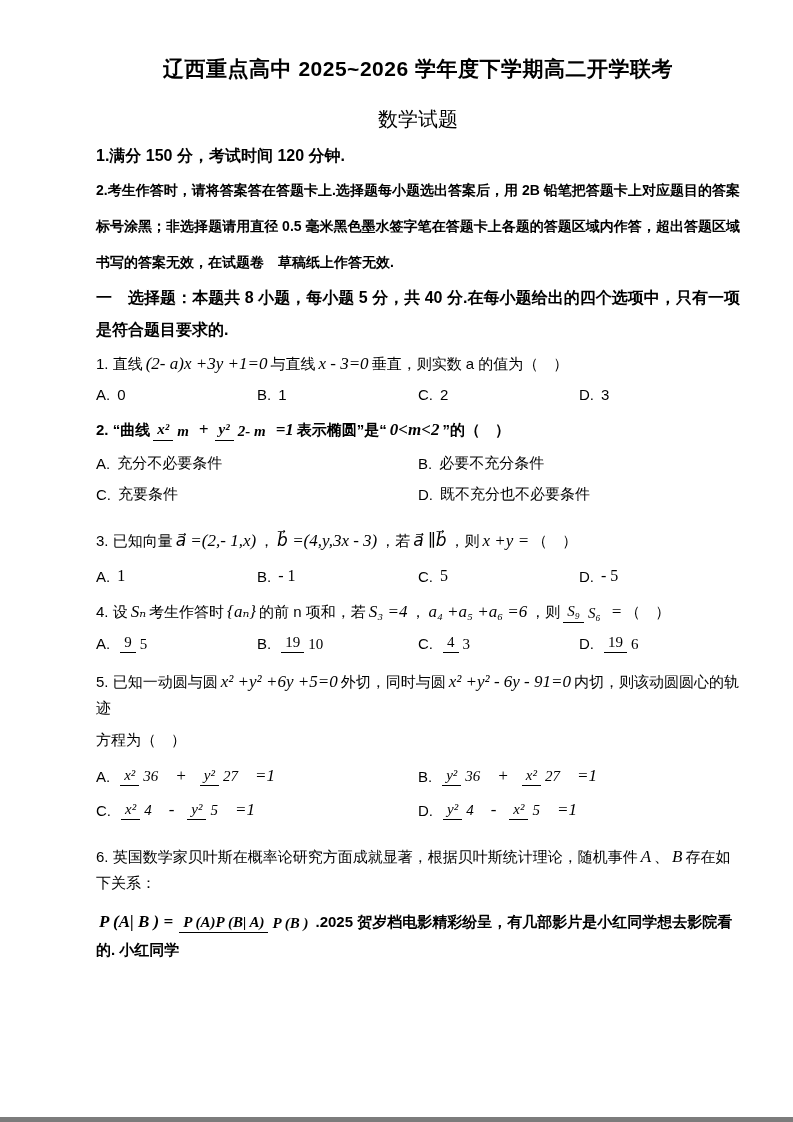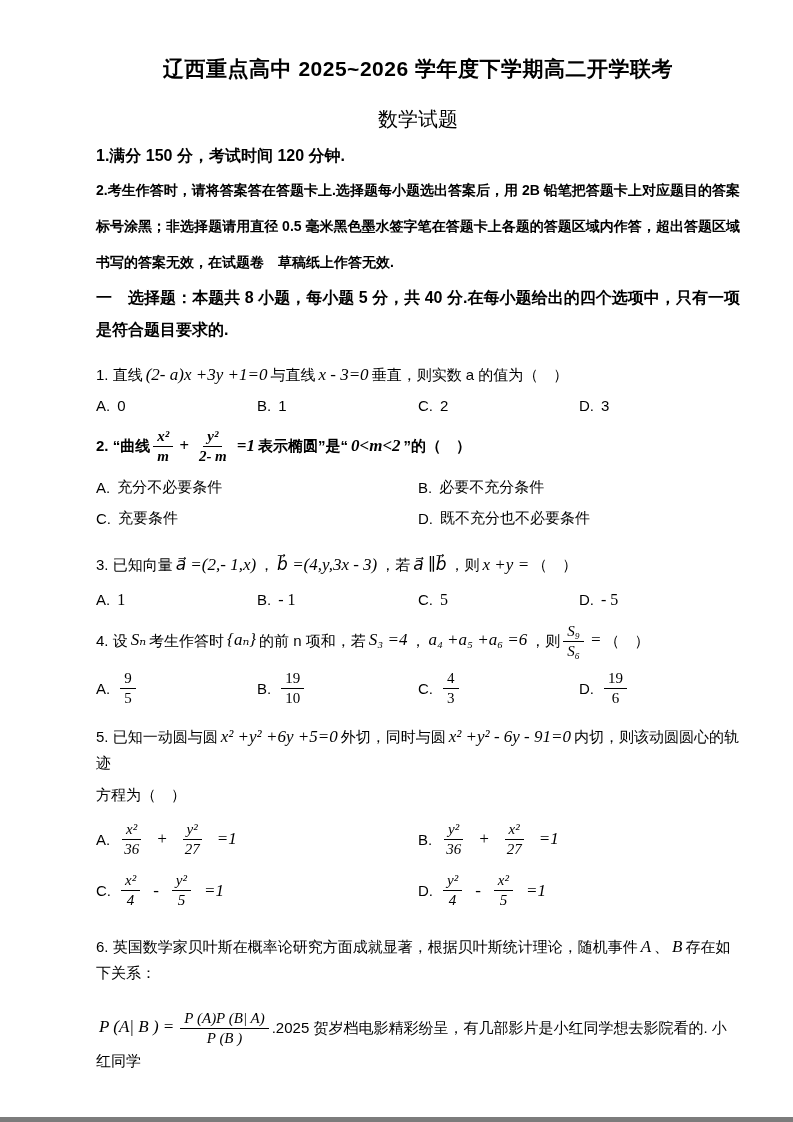--- a/index.html
+++ b/index.html
@@ -29,29 +29,29 @@
     font-size: 16px; font-weight: bold; margin-top: 12px; line-height: 22px;
   }
   .notice-item2 {
     font-size: 14px; font-weight: bold; margin-top: 5px; line-height: 36px;
     text-align: justify;
   }
   .section-heading {
     font-size: 16px; font-weight: bold; margin-top: 2px; line-height: 32px;
     text-align: justify;
   }
-  .qline { font-size: 15px; line-height: 25px; margin-top: 16px; }
+  .qline { font-size: 15px; line-height: 25px; margin-top: 5px; }
   .qt { font-size: 15px; }
   .math {
     font-family: "Liberation Serif", "DejaVu Serif", "DejaVu Sans", serif;
     font-style: italic; font-size: 17px; margin: 0 3px;
     white-space: nowrap;
   }
   .frac {
-    display: inline-flex; flex-direction: column; align-items: center;
+    display: inline-flex; flex-direction: row; align-items: center;
     vertical-align: middle; margin: 0 3px; line-height: 1.15;
     font-family: "Liberation Serif", "DejaVu Serif", "DejaVu Sans", serif;
     font-size: 15px; text-align: center;
   }
   .frac.italic { font-style: italic; }
   .frac .num { border-bottom: 1.2px solid #000; padding: 0 4px 1px; }
   .frac .den { padding: 1px 4px 0; }
   .opts4 {
     display: grid; grid-template-columns: repeat(4, 1fr);
     margin-top: 10px; font-size: 15px; align-items: center;
@@ -67,21 +67,21 @@
     font-size: 16px;
   }
   .q2line { margin-top: 14px; font-weight: bold; }
   .q3line { margin-top: 24px; }
   .q4line { margin-top: 14px; }
   .q4opts { margin-top: 10px; }
   .q5line1 { margin-top: 16px; line-height: 26px; }
   .q5line2 { margin-top: 6px; }
   .q5opts { margin-top: 14px; }
   .q6line1 { margin-top: 24px; line-height: 26px; }
-  .q6fline { margin-top: 24px; line-height: 28px; }
+  .q6fline { margin-top: 12px; line-height: 28px; font-weight: bold; }
   .q6fline .math { font-size: 17px; }
   .bottom-bar {
     position: absolute; left: 0; bottom: 0; width: 100%; height: 5px;
     background: #7c7c7c;
   }
 </style>
 </head>
 <body>
 
 <div class="content">

